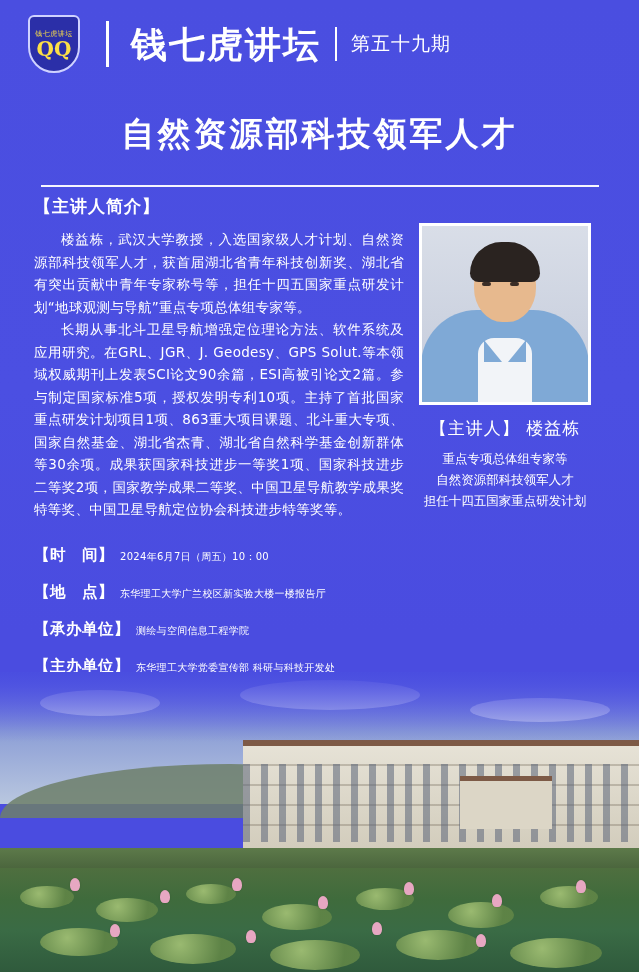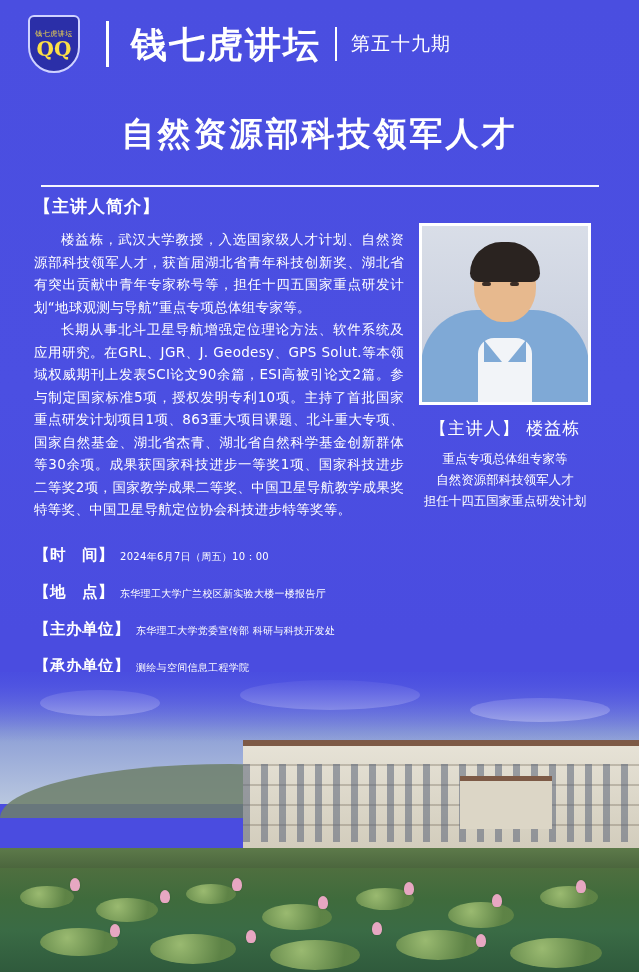--- a/index.html
+++ b/index.html
@@ -342,26 +342,26 @@
   <div class="info-block">
     <div class="info-row">
       <span class="info-key">【时　间】</span>
       <span class="info-val">2024年6月7日（周五）10：00</span>
     </div>
     <div class="info-row">
       <span class="info-key">【地　点】</span>
       <span class="info-val">东华理工大学广兰校区新实验大楼一楼报告厅</span>
     </div>
     <div class="info-row">
+      <span class="info-key">【承办单位】</span>
+      <span class="info-val">测绘与空间信息工程学院</span>
+    </div>
+    <div class="info-row">
       <span class="info-key">【主办单位】</span>
       <span class="info-val">东华理工大学党委宣传部 科研与科技开发处</span>
-    </div>
-    <div class="info-row">
-      <span class="info-key">【承办单位】</span>
-      <span class="info-val">测绘与空间信息工程学院</span>
     </div>
     <div class="info-sub">自然资源部环鄱阳湖区域矿山环境监测与治理重点实验室</div>
     <div class="info-sub">江西省流域生态过程与信息重点实验室</div>
   </div>
 
   <div class="scenery">
     <div class="sky"></div>
     <div class="sky-cloud" style="left:40px; top:18px; width:120px; height:26px;"></div>
     <div class="sky-cloud" style="left:240px; top:8px; width:180px; height:30px;"></div>
     <div class="sky-cloud" style="left:470px; top:26px; width:140px; height:24px;"></div>

